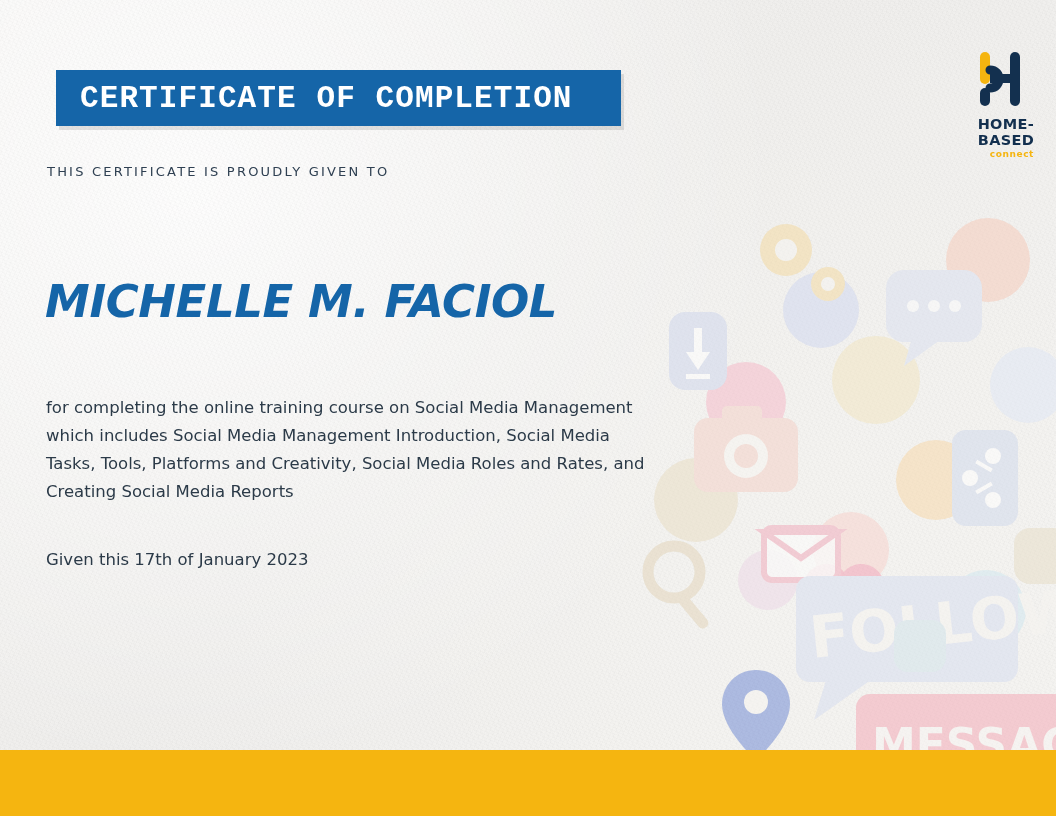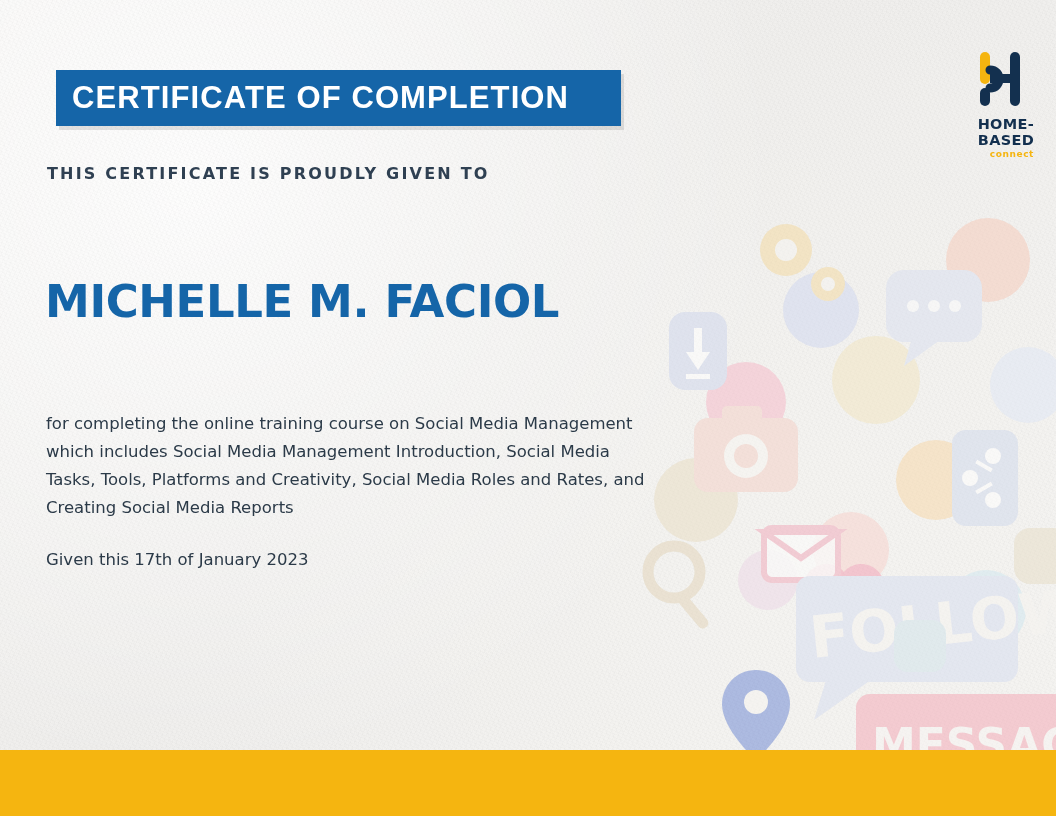--- a/index.html
+++ b/index.html
@@ -67,50 +67,50 @@
     background: #1565a8;
     display: flex;
     align-items: center;
     box-shadow: 3px 4px 0 rgba(0,0,0,0.10);
   }
   #title-text {
     color: #ffffff;
     font-size: 31px;
     font-weight: bold;
     letter-spacing: 1.1px;
-    padding-left: 16px;
-    font-family: Liberation Sans, sans-serif;
+    padding-left: 24px;
+    font-family: Liberation Mono, monospace;
   }
 
   #subtitle {
     position: absolute;
     left: 47px;
     top: 164px;
     color: #2f4052;
-    font-size: 16px;
+    font-size: 13px;
     letter-spacing: 2.2px;
     font-family: "DejaVu Sans", sans-serif;
-    font-weight: bold;
   }
 
   #recipient-name {
     position: absolute;
     left: 45px;
     top: 275px;
     color: #1565a8;
     font-size: 45px;
     font-weight: bold;
     letter-spacing: -0.4px;
     font-family: "DejaVu Sans", sans-serif;
+    font-style: italic;
   }
 
   #body-text {
     position: absolute;
     left: 46px;
-    top: 410px;
+    top: 394px;
     width: 610px;
     color: #2b3a48;
     font-size: 16.5px;
     line-height: 28px;
     font-family: "DejaVu Sans", sans-serif;
   }
 
   #date-line {
     position: absolute;
     left: 46px;

